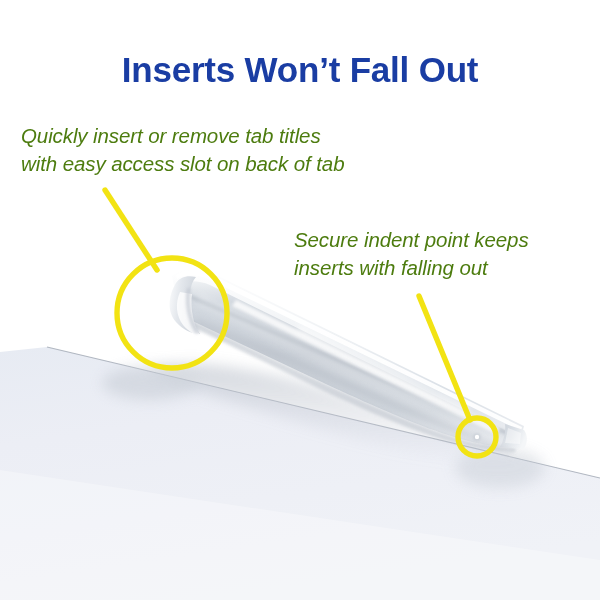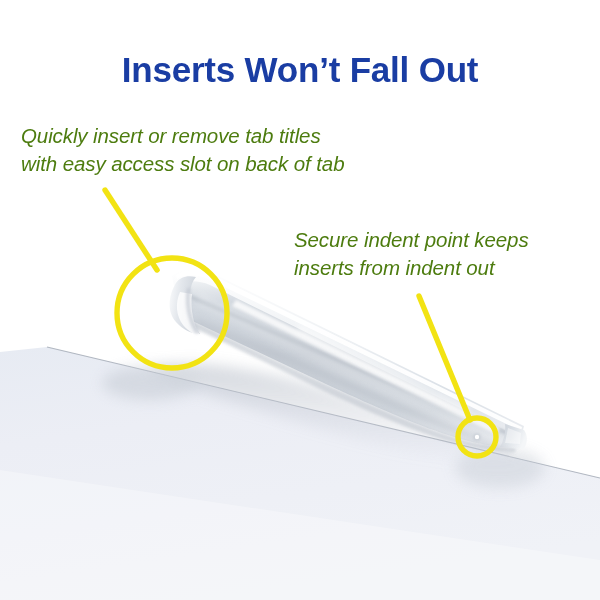--- a/index.html
+++ b/index.html
@@ -199,15 +199,15 @@
 
     <circle cx="477" cy="437" r="19" fill="none" stroke="#f2e313" stroke-width="5.4"></circle>
   </svg>
 
   <div id="title">Inserts Won’t Fall Out</div>
 
   <div id="callout-left" class="callout">Quickly insert or remove tab titles
 with easy access slot on back of tab</div>
 
   <div id="callout-right" class="callout">Secure indent point keeps
-inserts from indent out</div>
+inserts with falling out</div>
 
 </div>
 
 </body></html>

